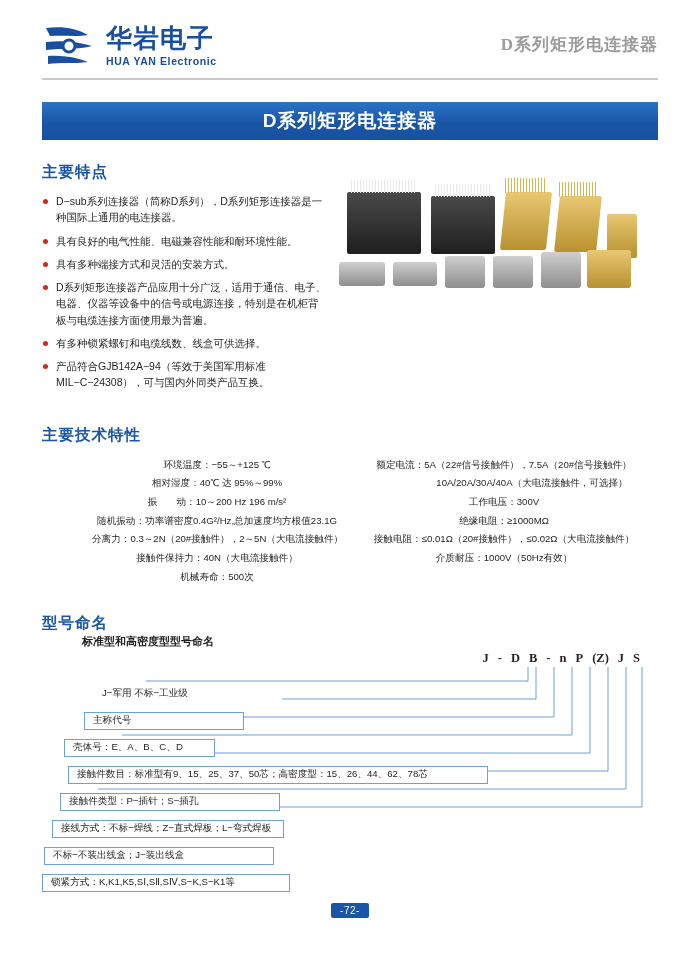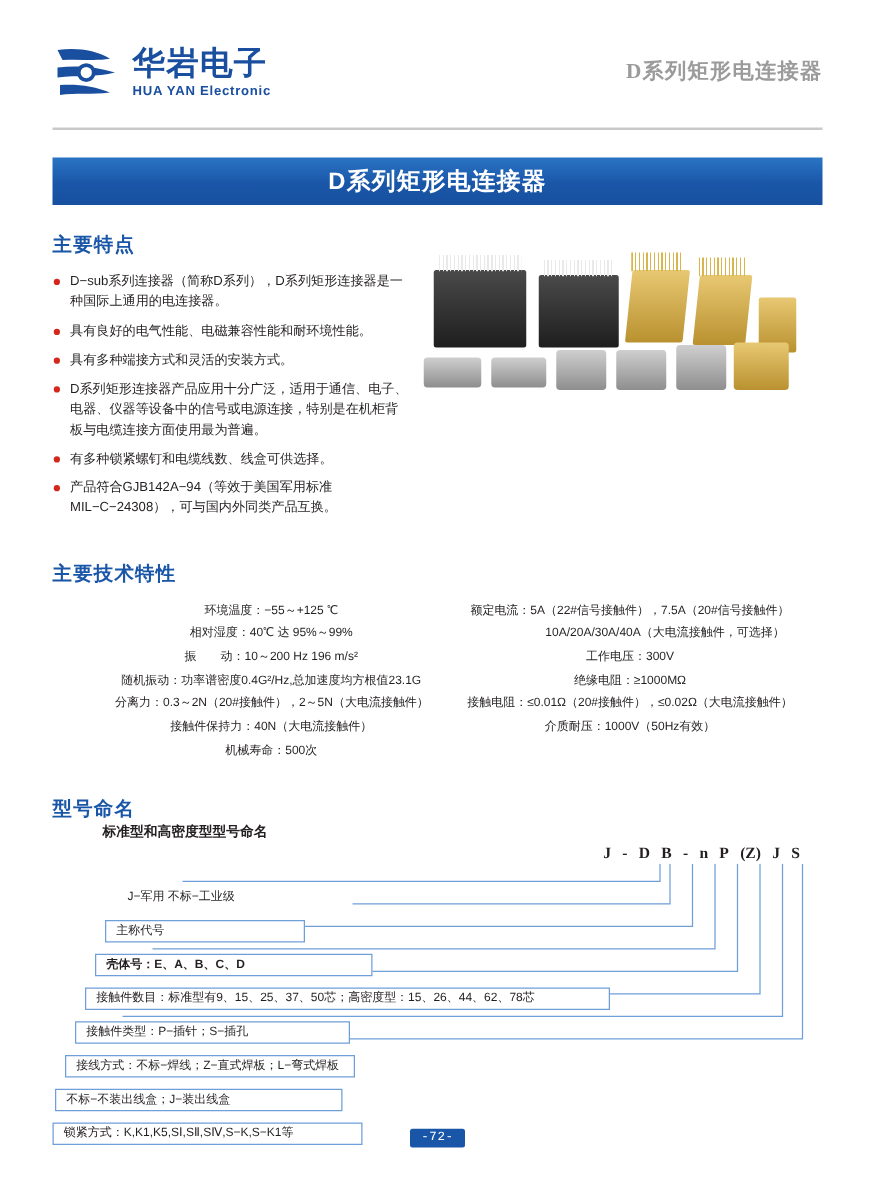--- a/index.html
+++ b/index.html
@@ -20,21 +20,21 @@
     width: 700px;
     height: 956px;
     box-sizing: border-box;
     padding: 0;
   }
 
   
   .header {
     position: relative;
     height: 92px;
-    padding: 12px 42px;
+    padding: 0 42px;
     display: flex;
     align-items: center;
     justify-content: space-between;
   }
   .logo-wrap {
     display: flex;
     align-items: center;
     gap: 10px;
   }
   .logo-mark {
@@ -225,21 +225,20 @@
     text-align: center;
   }
   .pagenum span {
     display: inline-block;
     background: #1a56a8;
     color: #ffffff;
     font-size: 10px;
     padding: 2px 9px;
     border-radius: 2px;
     letter-spacing: 0.5px;
-    font-family: Liberation Mono, monospace;
   }
 </style>
 </head>
 <body>
 
 <div class="page">
 
   <div class="header">
     <div class="logo-wrap">
       <div class="logo-mark">
@@ -346,21 +345,21 @@
           <path d="M530 0 L530 68 L80 68"></path>
           <path d="M548 0 L548 86 L72 86"></path>
           <path d="M566 0 L566 104 L64 104"></path>
           <path d="M584 0 L584 122 L56 122"></path>
           <path d="M600 0 L600 140 L48 140"></path>
         </g>
       </svg>
 
       <div class="rowbox plain" style="width:190px; margin-left:50px;">J−军用    不标−工业级</div>
       <div class="rowbox" style="width:160px; margin-left:42px;">主称代号</div>
-      <div class="rowbox" style="width:222px; margin-left:34px;font-weight:bold;">壳体号：E、A、B、C、D</div>
+      <div class="rowbox" style="width:151px; margin-left:22px;">壳体号：E、A、B、C、D</div>
       <div class="rowbox" style="width:420px; margin-left:26px;">接触件数目：标准型有9、15、25、37、50芯；高密度型：15、26、44、62、78芯</div>
       <div class="rowbox" style="width:220px; margin-left:18px;">接触件类型：P−插针；S−插孔</div>
       <div class="rowbox" style="width:232px; margin-left:10px;">接线方式：不标−焊线；Z−直式焊板；L−弯式焊板</div>
       <div class="rowbox" style="width:230px; margin-left:2px;">不标−不装出线盒；J−装出线盒</div>
       <div class="rowbox" style="width:248px; margin-left:0px;">锁紧方式：K,K1,K5,SⅠ,SⅡ,SⅣ,S−K,S−K1等</div>
     </div>
   </div>
 
   <div class="pagenum">
     <span>-72-</span>

